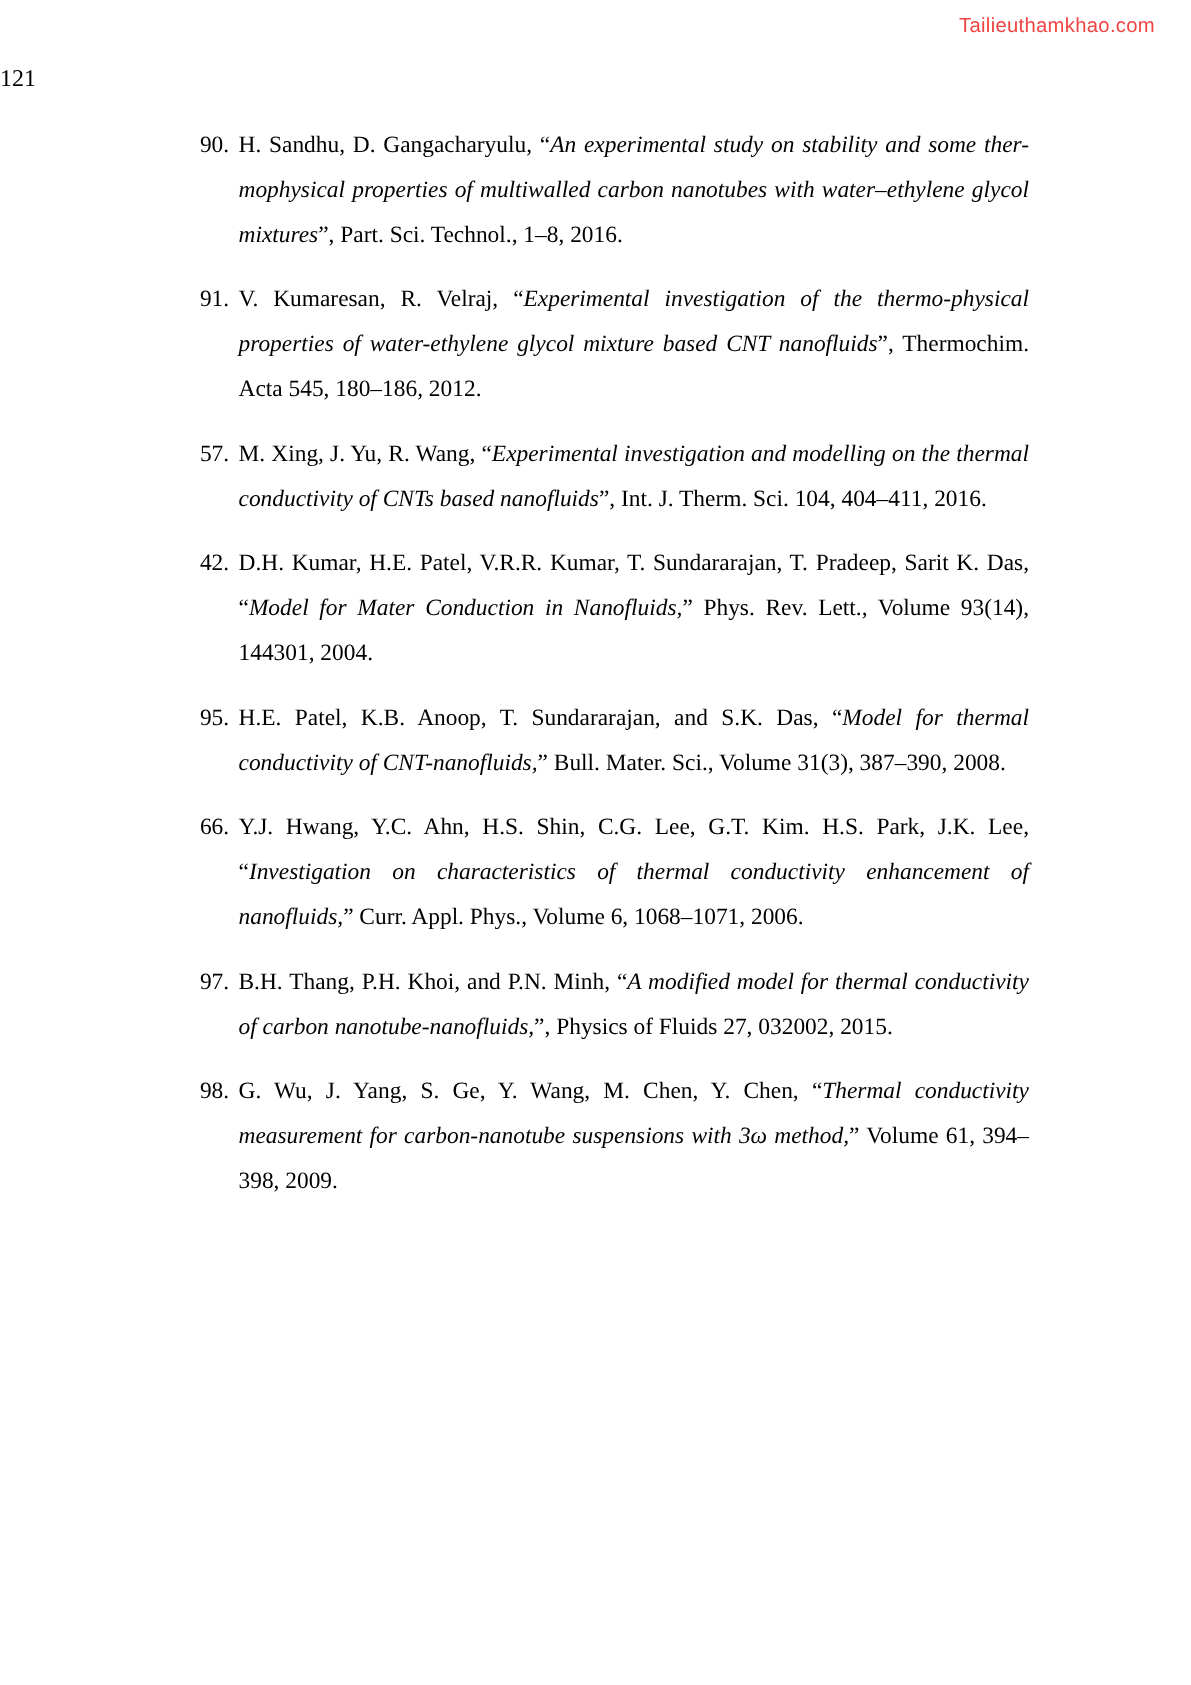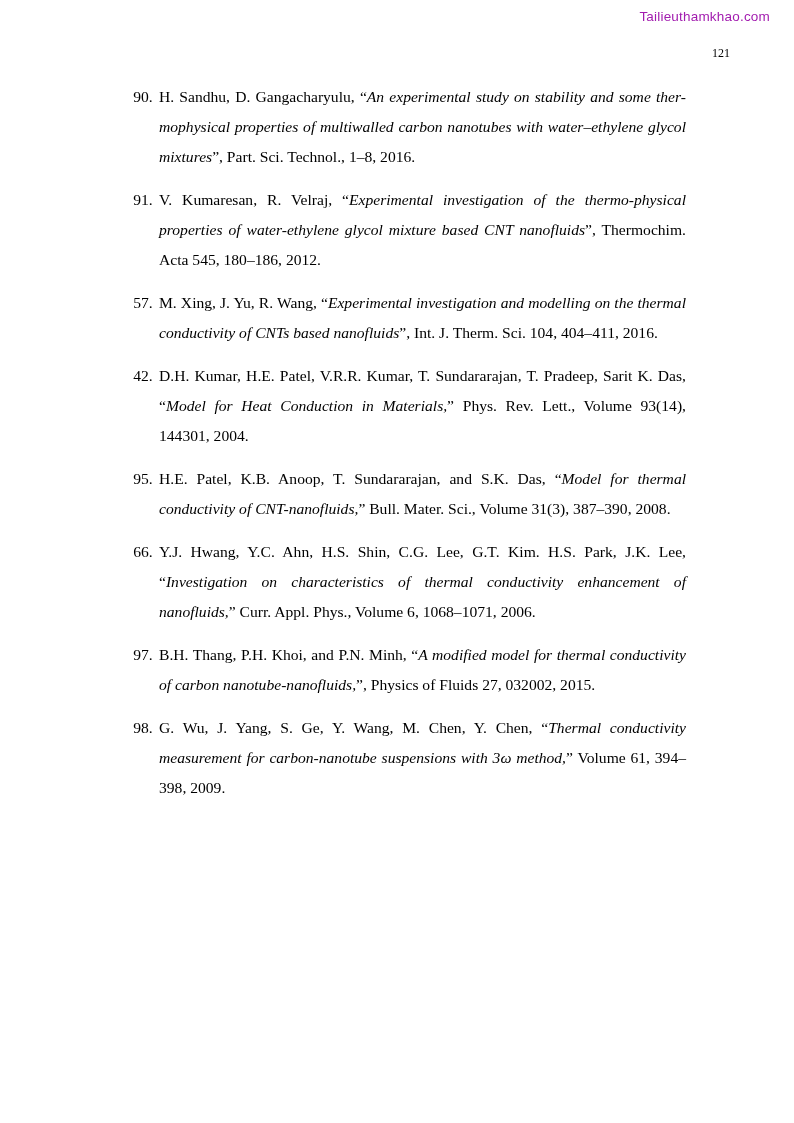--- a/index.html
+++ b/index.html
@@ -28,22 +28,22 @@
     color: #b9b9b9;
     white-space: nowrap;
     user-select: none;
   }
 
   .page-number {
     position: absolute;
     top: 43px;
     left: 0;
     width: 730px;
-    text-align: right;
-    font-size: 12px;
+    text-align: left;
+    font-size: 16px;
     line-height: 20px;
     color: #000000;
   }
 
   .reference-list {
     position: absolute;
     top: 82px;
     left: 130px;
     width: 556px;
   }
@@ -79,40 +79,40 @@
 
   .ref-text i {
     font-style: italic;
   }
 </style>
 </head>
 <body>
 
 <div class="page">
 
-  <div class="watermark" style="color: #a21caf; text-align: center;">Tailieuthamkhao.com</div>
+  <div class="watermark" style="color: #ef4444; text-align: center;">Tailieuthamkhao.com</div>
 
   <div class="page-number">121</div>
 
   <div class="reference-list">
       <div class="reference-item">
         <span class="ref-number">90.</span>
         <span class="ref-text"><span>H. Sandhu, D. Gangacharyulu, </span><span>“</span><i>An experimental study on stability and some ther- mophysical properties of multiwalled carbon nanotubes with water–ethylene glycol mixtures</i><span>”</span><span>, Part. Sci. Technol., 1–8, 2016.</span></span>
       </div>
       <div class="reference-item">
         <span class="ref-number">91.</span>
         <span class="ref-text"><span>V. Kumaresan, R. Velraj, </span><span>“</span><i>Experimental investigation of the thermo-physical properties of water-ethylene glycol mixture based CNT nanofluids</i><span>”</span><span>, Thermochim. Acta 545, 180–186, 2012.</span></span>
       </div>
       <div class="reference-item">
         <span class="ref-number">57.</span>
         <span class="ref-text"><span>M. Xing, J. Yu, R. Wang, </span><span>“</span><i>Experimental investigation and modelling on the  thermal conductivity of CNTs based nanofluids</i><span>”</span><span>, Int. J. Therm. Sci. 104, 404–411, 2016.</span></span>
       </div>
       <div class="reference-item">
         <span class="ref-number">42.</span>
-        <span class="ref-text"><span>D.H. Kumar, H.E. Patel, V.R.R. Kumar, T. Sundararajan, T. Pradeep, Sarit K. Das, </span><span>“</span><i>Model for Heat Conduction in Materials,</i><span>”</span><span> Phys. Rev. Lett., Volume 93(14), 144301, 2004.</span></span>
+        <span class="ref-text"><span>D.H. Kumar, H.E. Patel, V.R.R. Kumar, T. Sundararajan, T. Pradeep, Sarit K. Das, </span><span>“</span><i>Model for Mater Conduction in Nanofluids,</i><span>”</span><span> Phys. Rev. Lett., Volume 93(14), 144301, 2004.</span></span>
       </div>
       <div class="reference-item">
         <span class="ref-number">95.</span>
         <span class="ref-text"><span>H.E. Patel, K.B. Anoop, T. Sundararajan, and S.K. Das, </span><span>“</span><i>Model for thermal conductivity of CNT-nanofluids,</i><span>”</span><span> Bull. Mater. Sci., Volume 31(3), 387–390, 2008.</span></span>
       </div>
       <div class="reference-item">
         <span class="ref-number">66.</span>
         <span class="ref-text"><span>Y.J. Hwang, Y.C. Ahn, H.S. Shin, C.G. Lee, G.T. Kim. H.S. Park, J.K. Lee, </span><span>“</span><i>Investigation on characteristics of thermal conductivity enhancement of nanofluids,</i><span>”</span><span> Curr. Appl. Phys., Volume 6, 1068–1071, 2006.</span></span>
       </div>
       <div class="reference-item">

